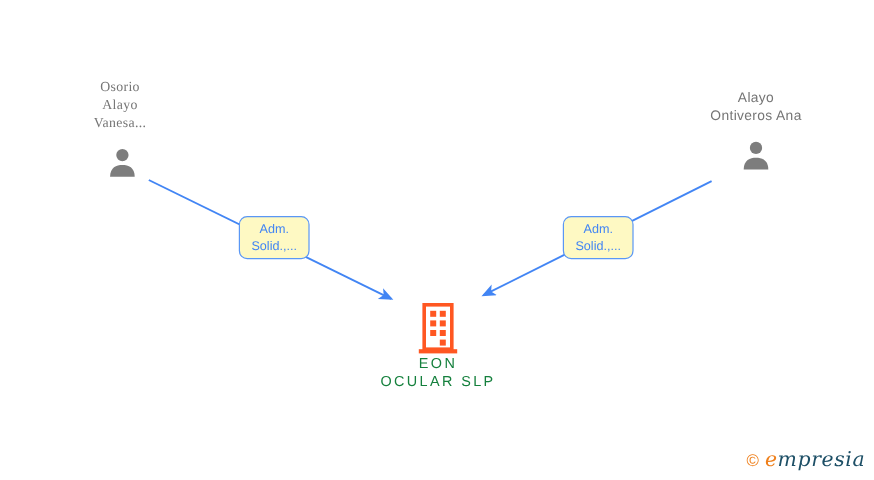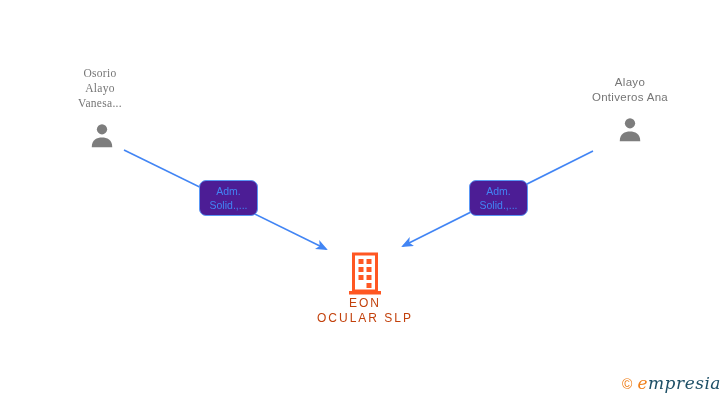--- a/index.html
+++ b/index.html
@@ -38,33 +38,33 @@
     top: 251px;
     width: 40px;
     height: 44px;
     cursor: pointer;
   }
   .company-name {
     position: absolute;
     left: 365px;
     top: 296px;
     transform: translateX(-50%);
-    color: #c2410c;
+    color: #15803d;
     font-size: 12px;
     line-height: 15px;
     letter-spacing: 2px;
     text-align: center;
     white-space: pre-line;
   }
   .edge-label {
     position: absolute;
     width: 59px;
     height: 36px;
     box-sizing: border-box;
-    background: #4c1d95;
+    background: #fef9c3;
     border: 1.5px solid #5a97f5;
     border-radius: 7px;
     color: #4285f4;
     font-size: 10.5px;
     line-height: 14px;
     text-align: center;
     display: flex;
     align-items: center;
     justify-content: center;
     white-space: pre-line;

